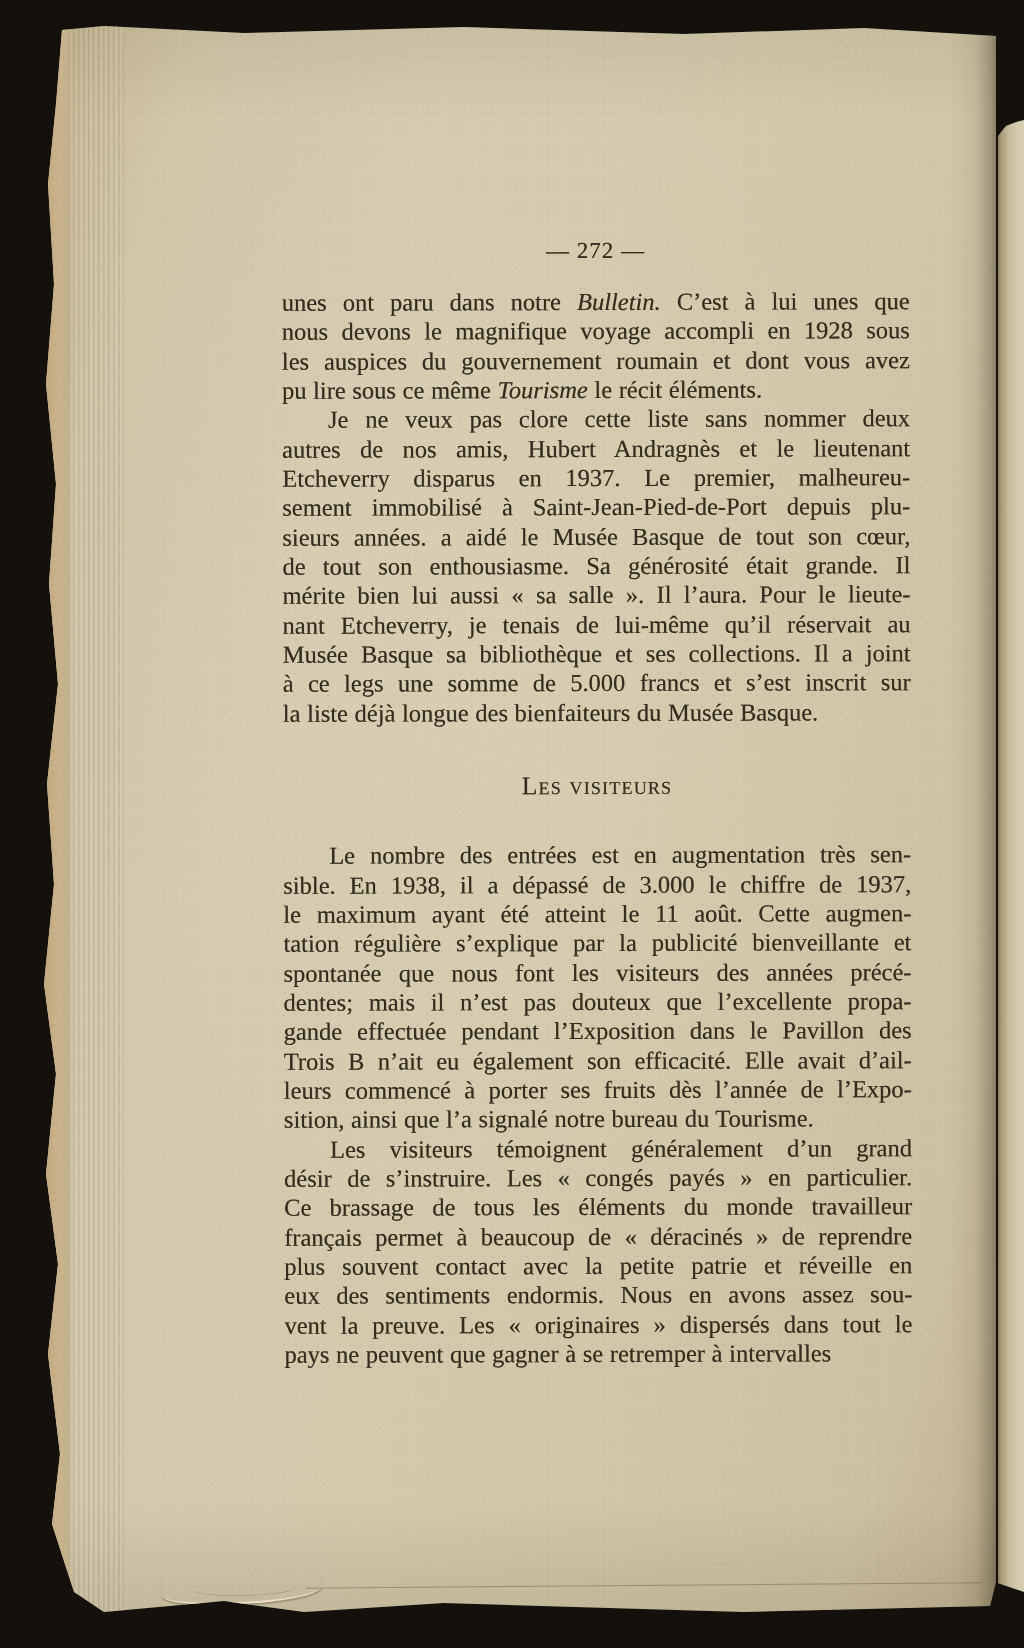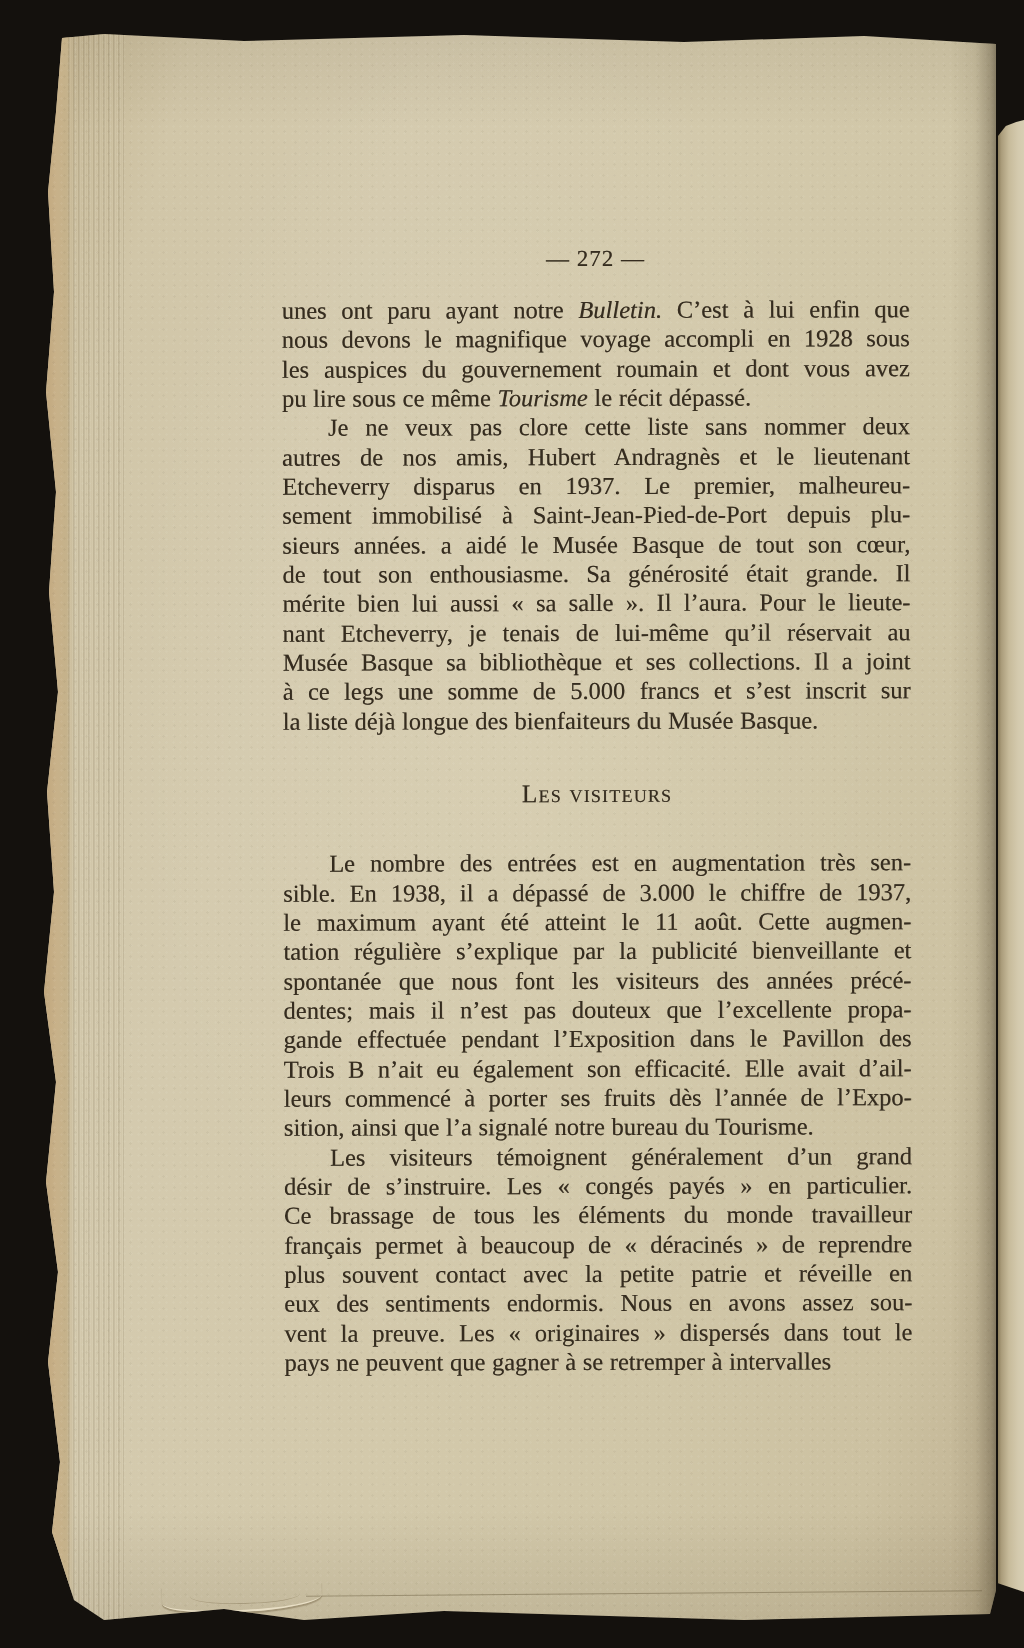--- a/index.html
+++ b/index.html
@@ -7,21 +7,21 @@
     width: 1024px; height: 1648px;
     background: #14110d;
     position: relative;
     overflow: hidden;
     font-family: "Liberation Serif", "DejaVu Serif", serif;
   }
 
   
   .book-page {
     position: absolute;
-    left: 44px; top: 32px;
+    left: 44px; top: 24px;
     width: 952px; height: 1588px;
     background: linear-gradient(105deg,
       #bfae89 0%, #cabd9c 5%, #d1c6a8 11%,
       #d4caae 28%, #d3c9ab 52%, #d0c6a7 72%,
       #ccc1a1 88%, #c2b595 97%, #b8ab8a 100%);
     clip-path: polygon(
       18px 6px, 60px 2px, 200px 9px, 420px 3px, 640px 10px, 820px 4px, 952px 12px,
       952px 1558px, 946px 1582px,
       700px 1588px, 400px 1579px, 260px 1588px, 180px 1577px,
       60px 1588px, 30px 1568px,
@@ -144,24 +144,24 @@
   <div class="paper-texture"></div>
   <div class="gutter-shadow"></div>
   <div class="under-edge-line"></div>
   <div class="page-curl-1"></div>
   <div class="page-curl-2"></div>
 
   <div class="page-content">
     <div class="page-number">— 272 —</div>
     <div>
         <div class="para">
-          <div class="tline"><span>unes ont paru ayant notre </span><i>Bulletin.</i><span> C’est à lui enfin que</span></div>
+          <div class="tline"><span>unes ont paru dans notre </span><i>Bulletin.</i><span> C’est à lui unes que</span></div>
           <div class="tline">nous devons le magnifique voyage accompli en 1928 sous</div>
           <div class="tline">les auspices du gouvernement roumain et dont vous avez</div>
-          <div class="tline last-line"><span>pu lire sous ce même </span><i>Tourisme</i><span> le récit dépassé.</span></div>
+          <div class="tline last-line"><span>pu lire sous ce même </span><i>Tourisme</i><span> le récit éléments.</span></div>
         </div>
         <div class="para indented">
           <div class="tline">Je ne veux pas clore cette liste sans nommer deux</div>
           <div class="tline">autres de nos amis, Hubert Andragnès et le lieutenant</div>
           <div class="tline">Etcheverry disparus en 1937. Le premier, malheureu-</div>
           <div class="tline">sement immobilisé à Saint-Jean-Pied-de-Port depuis plu-</div>
           <div class="tline">sieurs années. a aidé le Musée Basque de tout son cœur,</div>
           <div class="tline">de tout son enthousiasme. Sa générosité était grande. Il</div>
           <div class="tline">mérite bien lui aussi « sa salle ». Il l’aura. Pour le lieute-</div>
           <div class="tline">nant Etcheverry, je tenais de lui-même qu’il réservait au</div>

